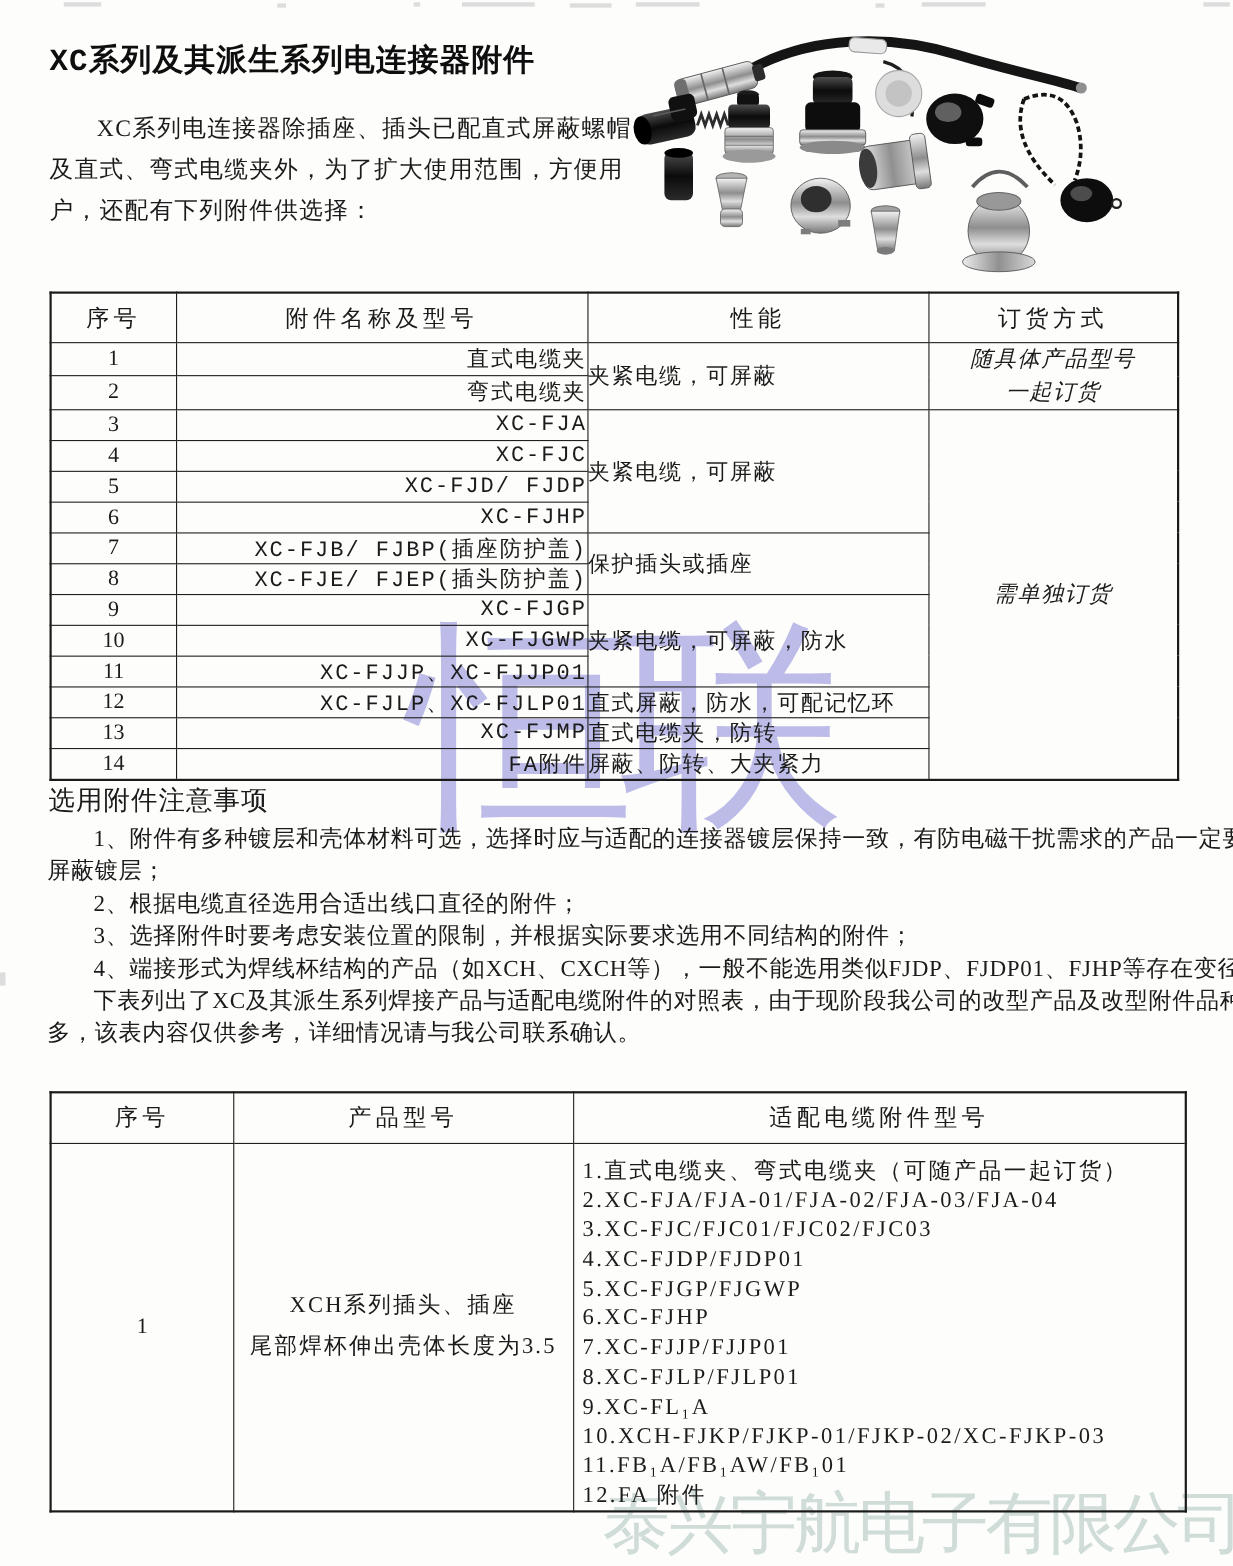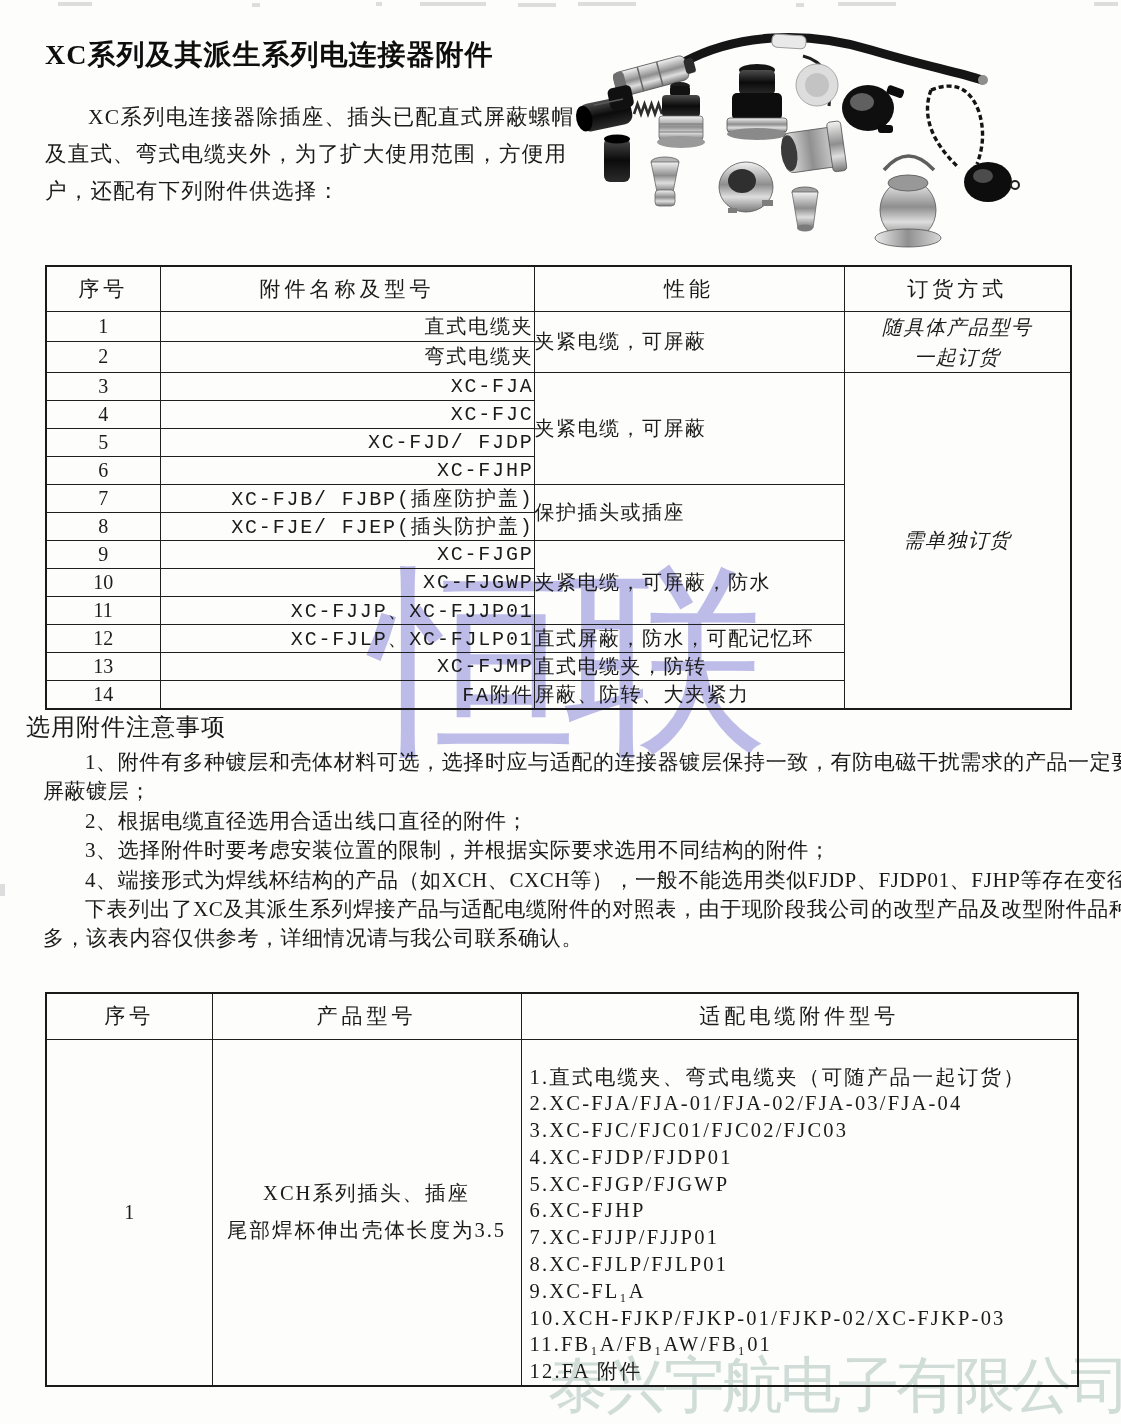--- a/index.html
+++ b/index.html
@@ -9,21 +9,21 @@
     background:#fdfdfc; overflow:hidden;
     font-family:"Liberation Serif", serif; color:#1b1b1b;
   }
 
   
   .artifact { position:absolute; background:#c2c2c2; opacity:.55; z-index:1; }
 
   
   .title {
     position:absolute; left:45px; top:36px; z-index:2;
-    font-family:Liberation Serif, serif;
+    font-family:Liberation Mono, monospace;
     font-size:28px; font-weight:bold; letter-spacing:1px; color:#0e0e0e;
   }
   .intro { position:absolute; left:45px; top:99px; width:505px; z-index:2;
     font-size:21.5px; line-height:37px; letter-spacing:1.2px; }
   .intro .in-line { white-space:nowrap; }
   .ind2 { text-indent:2em; }
 
   
   .photo { position:absolute; left:556px; top:20px; width:560px; height:237px; z-index:2; }
 
@@ -35,25 +35,25 @@
   .t1 th, .t1 td, .t2 th, .t2 td { border:1.5px solid #1f1f1f; }
   th { font-weight:normal; font-size:21px; letter-spacing:4px; height:45px; text-align:center; }
   .t2 th { height:46px; }
   .t1 td { height:28px; font-size:20px; }
   .td-no { text-align:center; letter-spacing:0; }
   .td-name { text-align:right; padding-left:35px; letter-spacing:1.8px; white-space:nowrap;font-family:Liberation Mono, monospace; }
   .td-perf { text-align:left; letter-spacing:1.5px; }
   .td-order { text-align:center; letter-spacing:1.5px; font-size:20px; line-height:30px;font-style:italic; }
   .t2 .td-no { font-size:20px; }
   .t2 .td-prod { text-align:center; font-size:20.5px; line-height:37px; letter-spacing:2px; }
-  .t2 .td-items { vertical-align:top; padding:24px 4px 0 8px; }
+  .t2 .td-items { vertical-align:top; padding:12px 4px 0 8px; }
   .item-line { font-size:20.5px; line-height:26.8px; letter-spacing:2.2px; white-space:nowrap; }
 
   
-  .notes-heading { position:absolute; left:26px; top:711px; z-index:2;
+  .notes-heading { position:absolute; left:44px; top:711px; z-index:2;
     font-size:24px; letter-spacing:1px; }
   .notes { position:absolute; left:43px; top:748px; width:1040px; z-index:2;
     font-size:21px; line-height:29.4px; letter-spacing:0.6px; }
   .note-line { white-space:nowrap; }
 
   
   .wm-center { position:absolute; left:372px; top:575px; z-index:1;
     font-size:204px; line-height:1; letter-spacing:-12px;
     color:#bdbce8; font-family:Liberation Mono, monospace;text-align:center; }
   .wm-bottom { position:absolute; left:548px; top:1352px; z-index:1;

